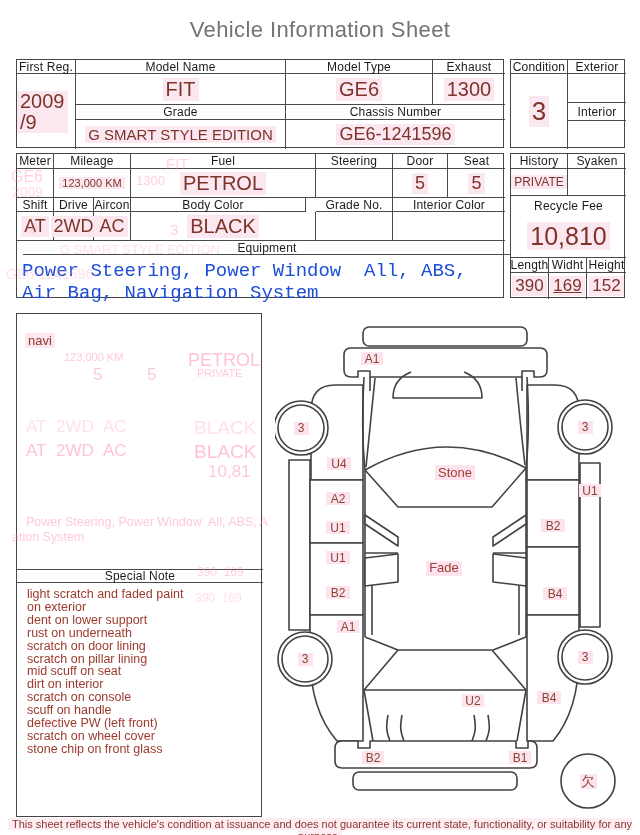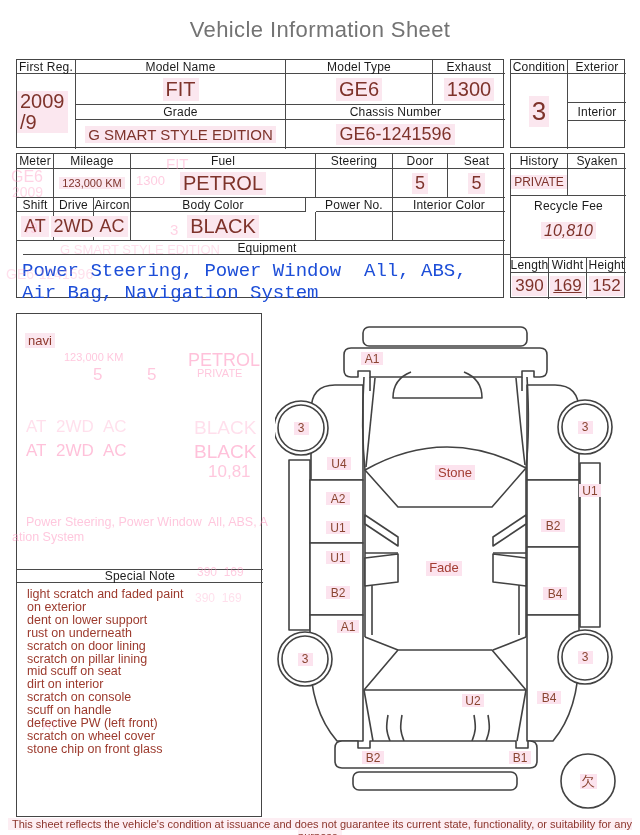--- a/index.html
+++ b/index.html
@@ -7,21 +7,21 @@
          font-family:"Liberation Sans",sans-serif;overflow:hidden;color:#1d1d1d;}
   .abs{position:absolute;box-sizing:border-box;}
   .tbl{position:absolute;box-sizing:border-box;border:1.6px solid #454545;background:#fff;}
   .cell{position:absolute;box-sizing:border-box;display:flex;align-items:center;justify-content:center;overflow:visible;}
   .br{border-right:1.3px solid #4a4a4a;}
   .bb{border-bottom:1.3px solid #4a4a4a;}
   .bt{border-top:1.3px solid #4a4a4a;}
   .hd{font-size:12px;color:#1b1b1b;letter-spacing:0.2px;white-space:nowrap;}
   .val{color:#7e332b;white-space:nowrap;}
   .hl{background:#fbe7ef;padding:0 3px;}
-  .f26{font-size:26px;} .f21{font-size:16px;font-style:italic;} .f20{font-size:20px;} .f18{font-size:18px;}
+  .f26{font-size:26px;} .f21{font-size:25px;} .f20{font-size:20px;} .f18{font-size:18px;}
   .f17{font-size:17px;} .f15{font-size:15px;} .f12{font-size:12px;} .f11{font-size:11px;}
   .gh{position:absolute;color:#ff90bc;white-space:pre;pointer-events:none;line-height:1;}
   #title{position:absolute;top:17px;left:0;width:100%;text-align:center;
          font-size:22px;color:#737373;letter-spacing:0.4px;}
   #equip-text{position:absolute;left:5px;top:106px;width:478px;font-size:19px;color:#1d4ed8;white-space:pre-wrap;text-align:left;font-family:Liberation Mono, monospace;}
   .notes{position:absolute;left:10px;top:274px;width:230px;color:#9c3a2d;font-size:12.5px;line-height:12.9px;}
   #comment-text{position:absolute;left:8px;top:19px;font-size:13px;color:#8e382c;}
   #footer{position:absolute;top:818px;left:0;width:100%;text-align:center;font-size:11px;color:#8c352c;}
   #footer span{background:#fdeef3;padding:0 4px;}
   svg .ln{fill:#fff;stroke:#424242;stroke-width:1.6;stroke-linejoin:round;}
@@ -93,21 +93,21 @@
     <div class="cell val f18 br bb" style="left:376px;top:15px;width:55px;height:29px;">
         <span class="hl">5</span>
       </div>
     <div class="cell val f18 bb" style="left:431px;top:15px;width:57px;height:29px;">
         <span class="hl">5</span>
       </div>
     <div class="cell hd br bb" style="left:0;top:44px;width:37px;height:14px;">Shift</div>
     <div class="cell hd br bb" style="left:37px;top:44px;width:40px;height:14px;">Drive</div>
     <div class="cell hd br bb" style="left:77px;top:44px;width:37px;height:14px;">Aircon</div>
     <div class="cell hd br bb" style="left:104px;top:44px;width:185px;height:14px;">Body Color</div>
-    <div class="cell hd br bb" style="left:299px;top:44px;width:77px;height:14px;">Power No.</div>
+    <div class="cell hd br bb" style="left:299px;top:44px;width:77px;height:14px;">Grade No.</div>
     <div class="cell hd bb" style="left:376px;top:44px;width:112px;height:14px;">Interior Color</div>
     <div class="cell val f18 br bb" style="left:0;top:58px;width:37px;height:29px;">
         <span class="hl">AT</span>
       </div>
     <div class="cell val f18 br bb" style="left:37px;top:58px;width:40px;height:29px;">
         <span class="hl">2WD</span>
       </div>
     <div class="cell val f18 br bb" style="left:77px;top:58px;width:37px;height:29px;">
         <span class="hl">AC</span>
       </div>

